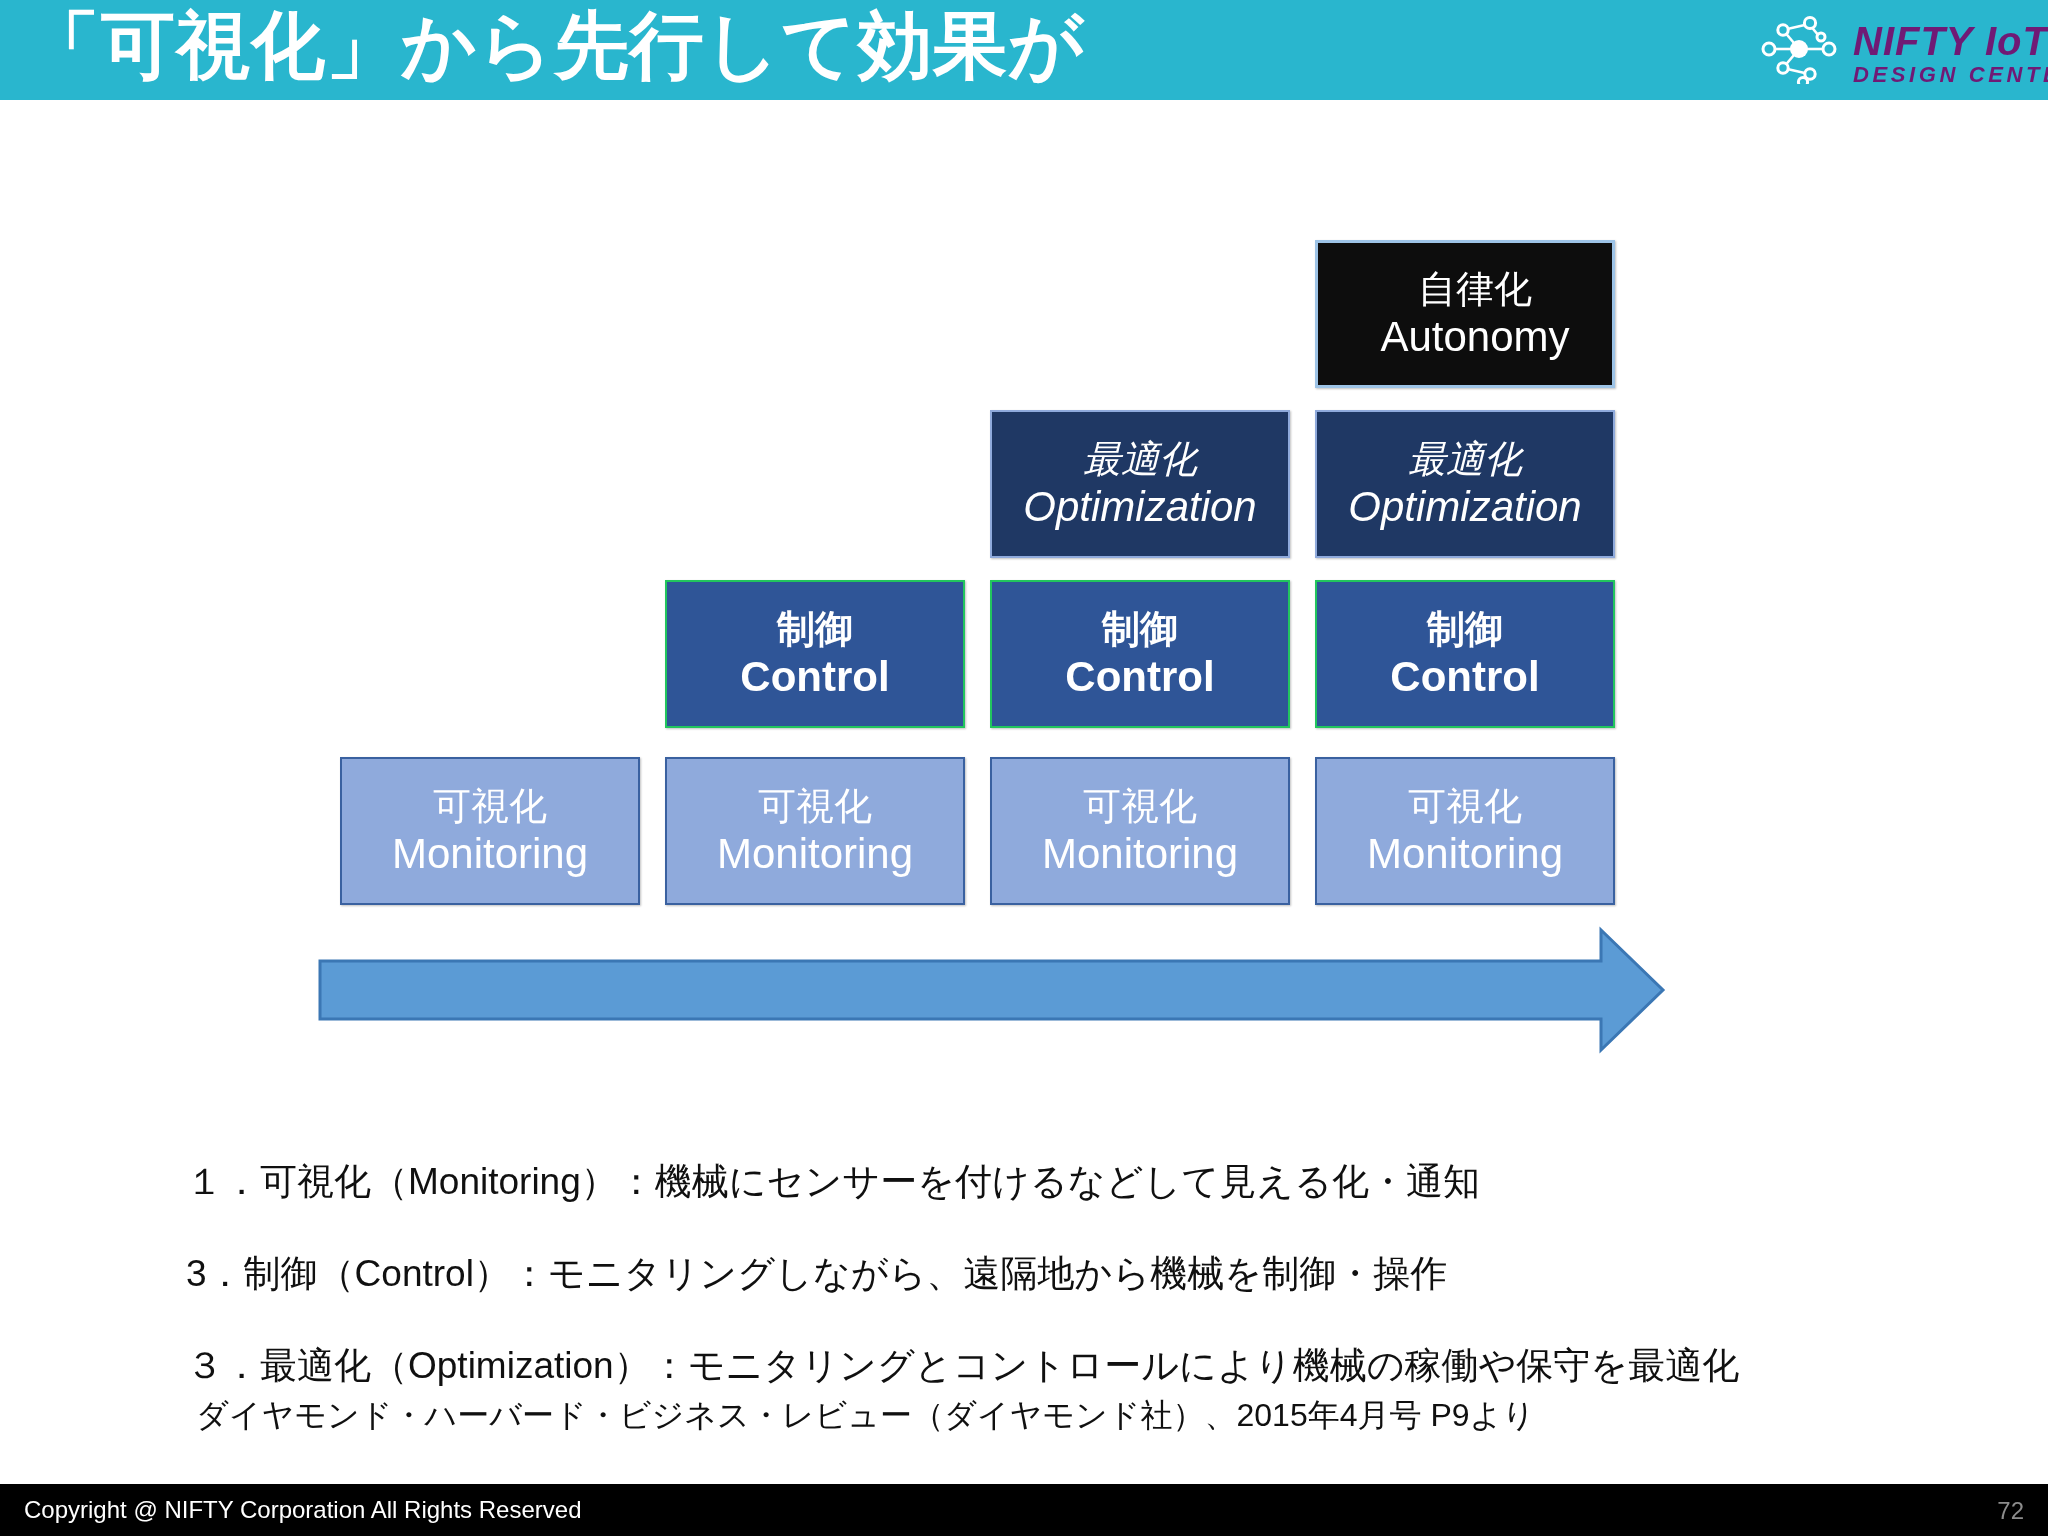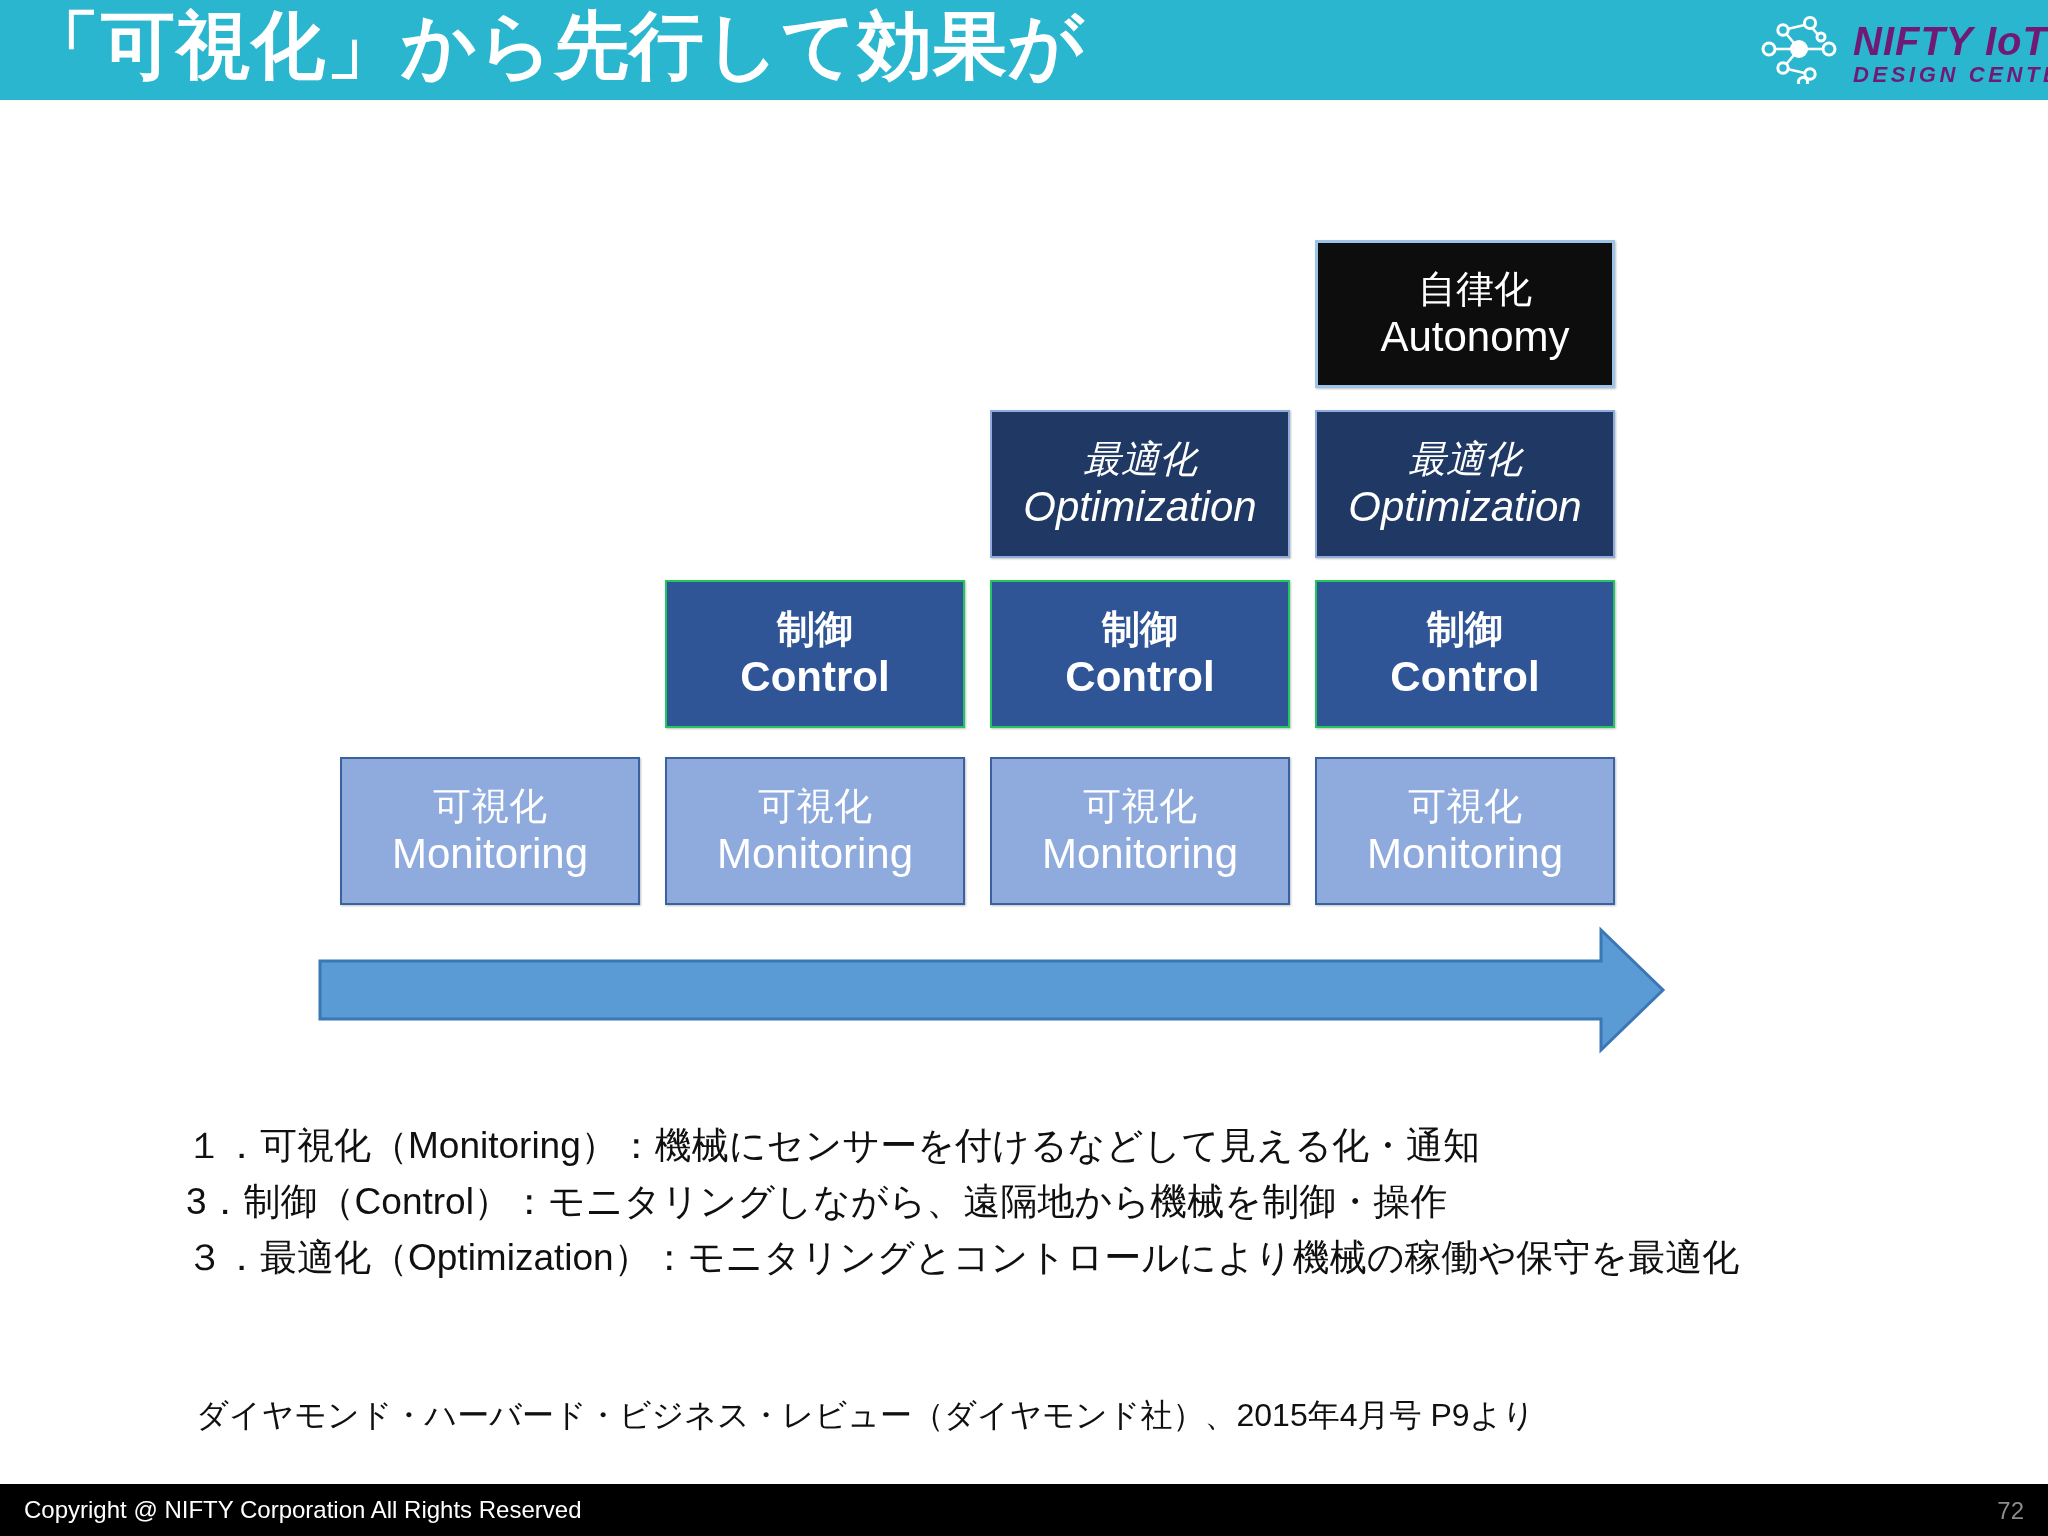--- a/index.html
+++ b/index.html
@@ -73,20 +73,21 @@
 
   
   .bullets{
     position:absolute;left:186px;top:1118px;width:1800px;
     color:#101010;
   }
   .bullet{
     font-size:37px;line-height:56px;
     white-space:nowrap;
     letter-spacing:0px;
+    margin-top:36px;
   }
 
   
   .source{
     position:absolute;left:196px;top:1393px;
     font-size:32px;line-height:44px;color:#101010;
     white-space:nowrap;
   }
 
   

